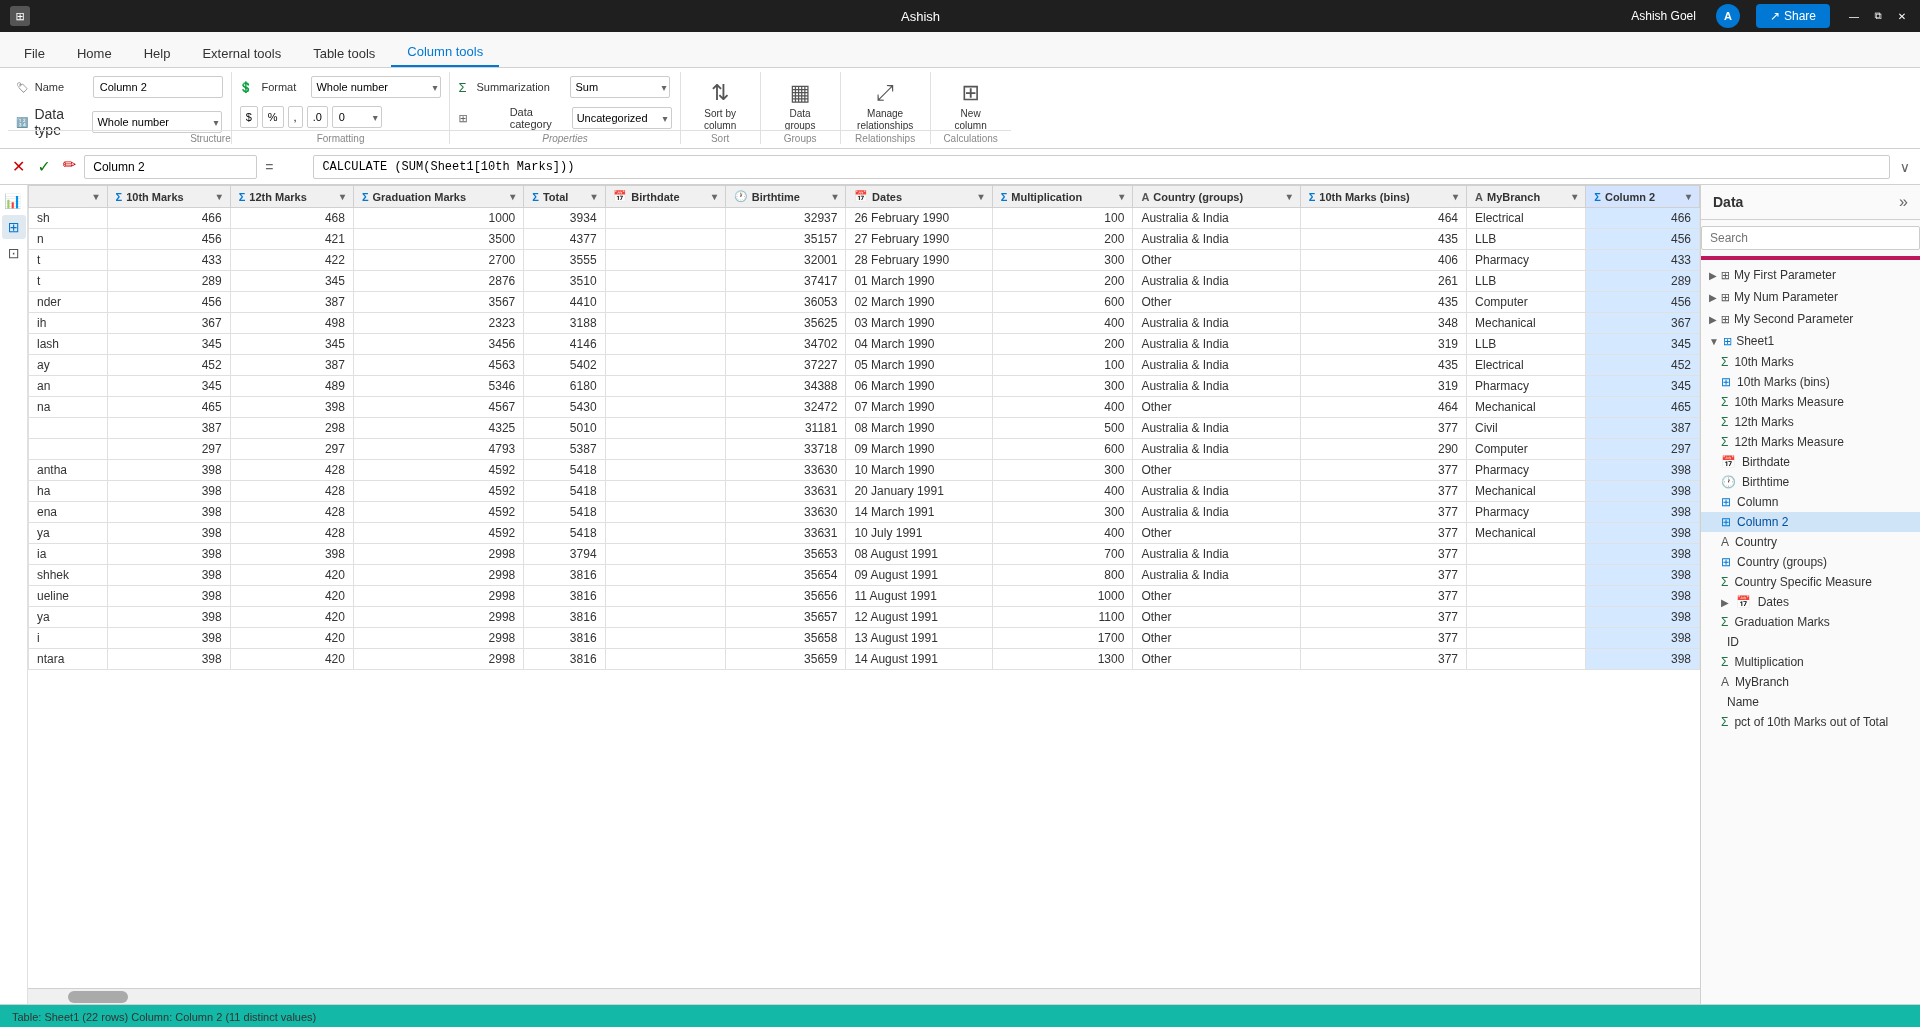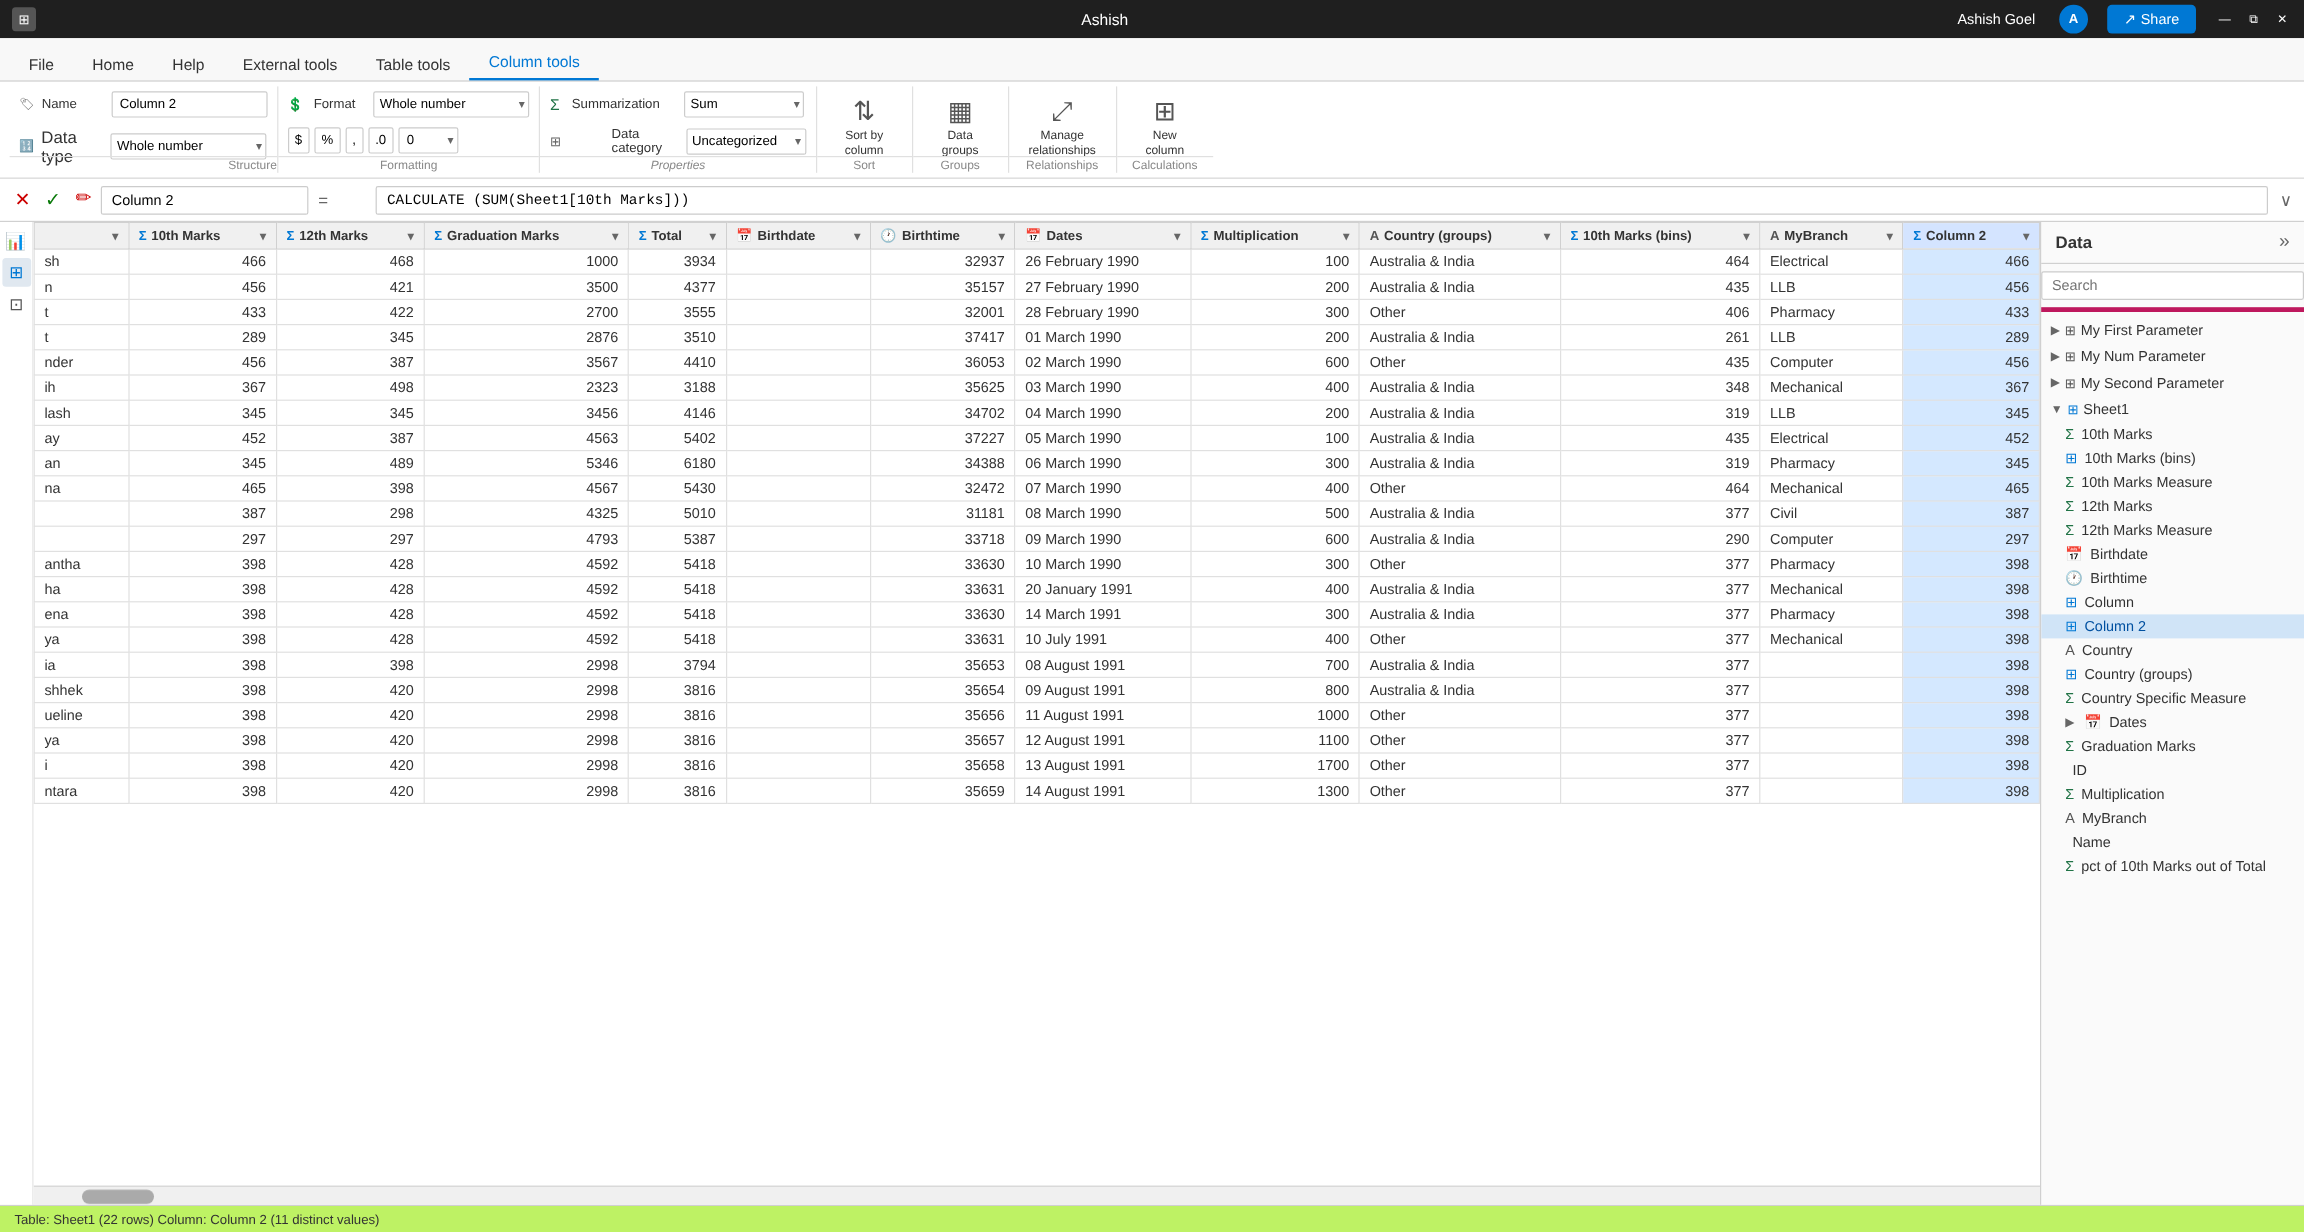--- a/index.html
+++ b/index.html
@@ -98,21 +98,21 @@
     .field-item.selected { background: #d0e4f7; color: #0050a0; }
     .field-icon { font-size: 12px; color: #0078d4; }
     .field-icon.sum { color: #217346; }
     .field-icon.calendar { color: #c55a11; }
     .field-icon.table { color: #0078d4; }
 
     
     #hscroll { height: 16px; background: #f0f0f0; border-top: 1px solid #d0d0d0; display: flex; align-items: center; overflow-x: auto; }
 
     
-    #status-bar { height: 24px; background: #bef264; border-top: 1px solid #d0d0d0; display: flex; align-items: center; padding: 0 12px; font-size: 11px; color: #333; }
+    #status-bar { height: 24px; background: #14b8a6; border-top: 1px solid #d0d0d0; display: flex; align-items: center; padding: 0 12px; font-size: 11px; color: #333; }
 
     
     .share-btn { background: #0078d4; color: #fff; border: none; border-radius: 4px; padding: 5px 14px; font-size: 12px; cursor: pointer; display: flex; align-items: center; gap: 4px; }
 
     .col-2-header { background: #d4e4ff !important; }
   </style>
 </head>
 <body>
 
 <div id="title-bar">

